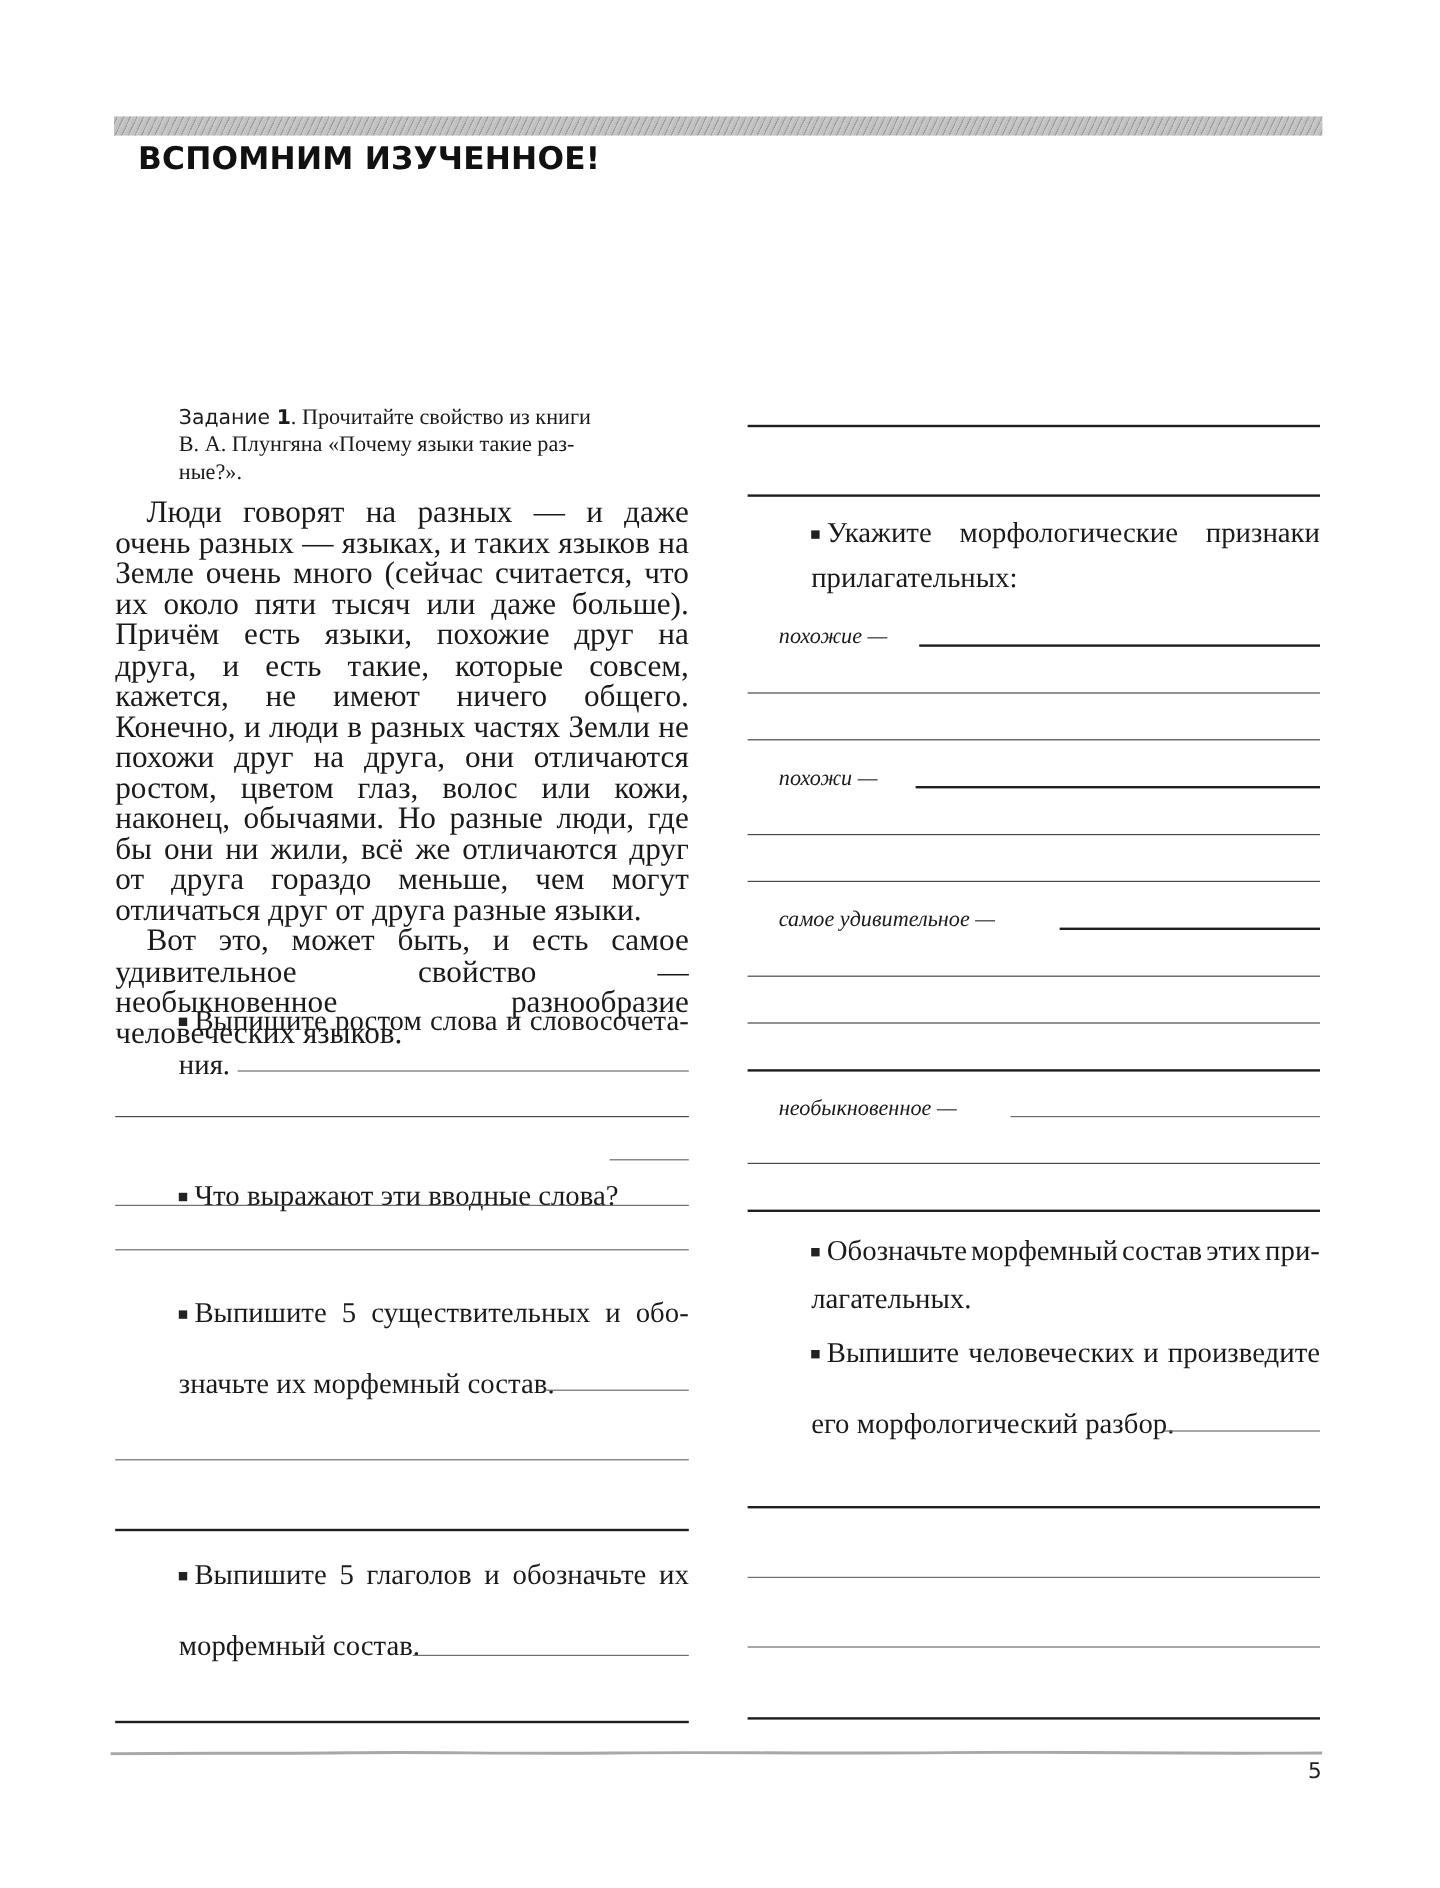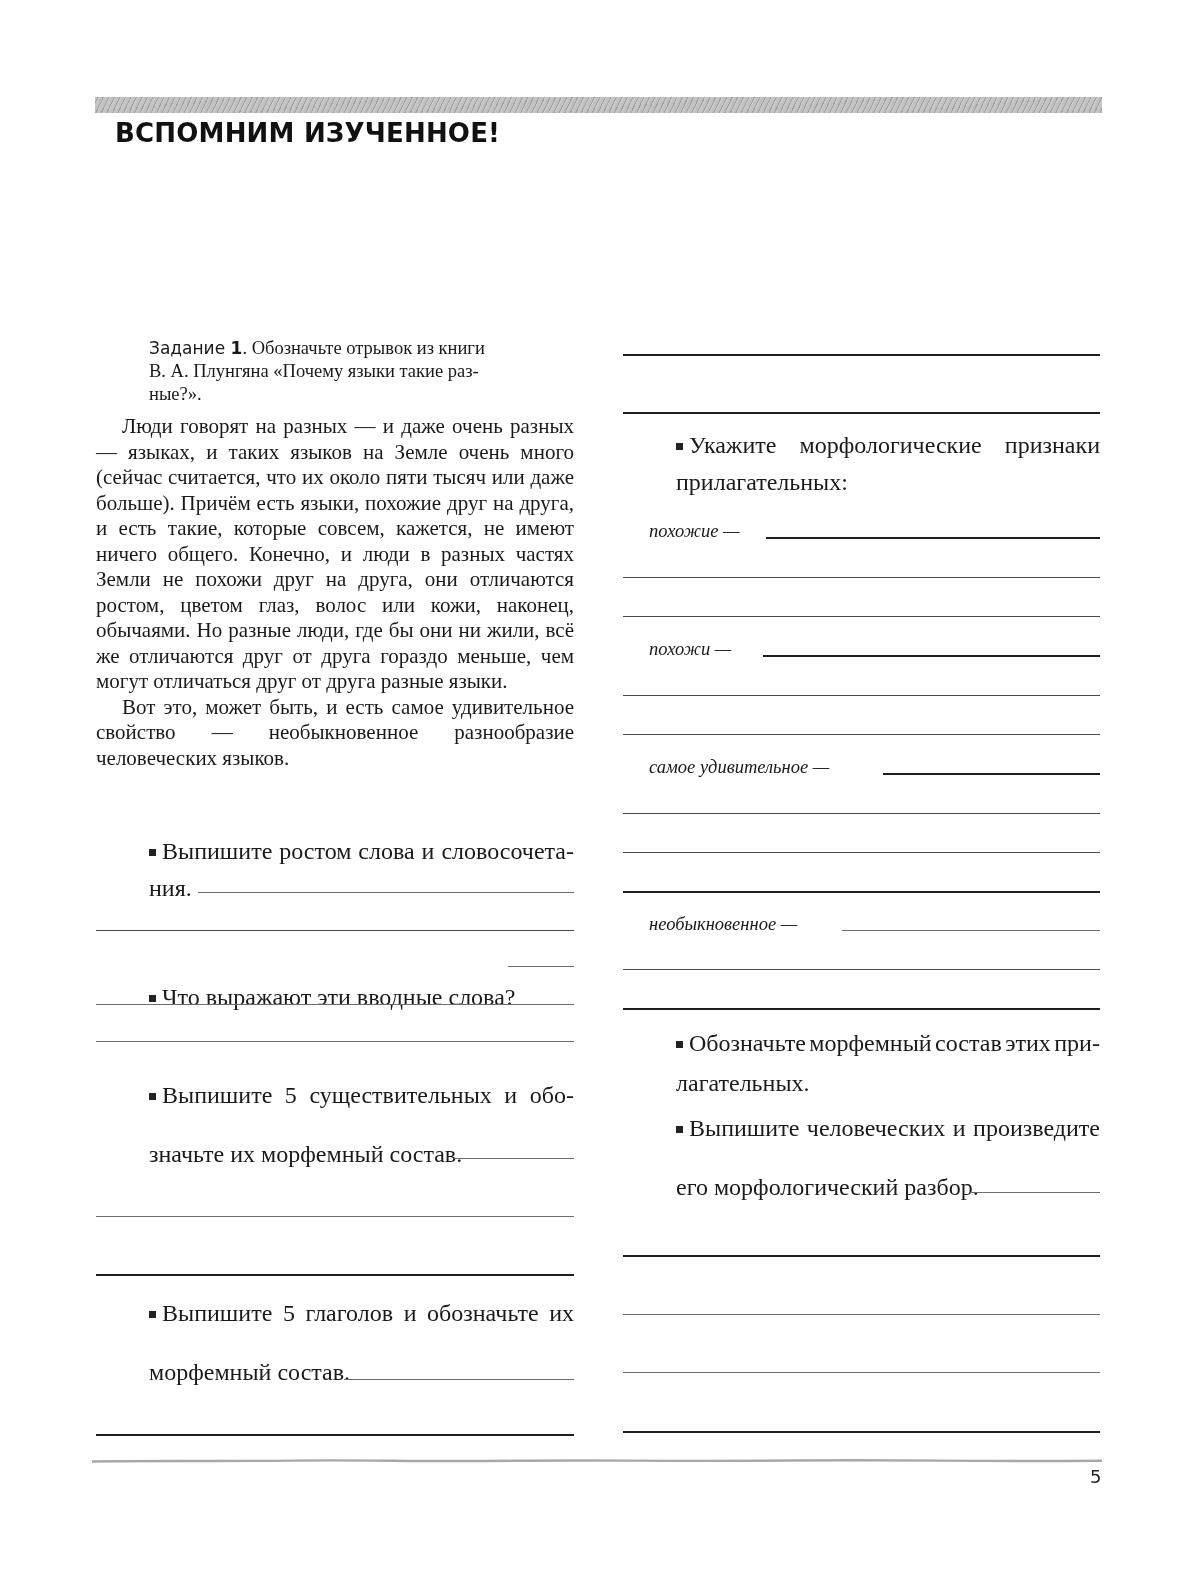--- a/index.html
+++ b/index.html
@@ -10,21 +10,21 @@
   
   .stripe { left: 95px; top: 97px; width: 1007px; height: 16px;
     background:
       repeating-linear-gradient(115deg, #bdbdbd 0 2px, #9d9d9d 2px 3px, #c4c4c4 3px 5px);
     opacity: 0.95; }
   .page-title { left: 95px; top: 118px; font-family: "DejaVu Sans", "Liberation Sans", sans-serif;
     font-weight: 700; font-size: 26px; letter-spacing: 0.2px; color: #111; white-space: nowrap; margin-left: 20px; }
 
   
   .serif { font-family: "Liberation Serif", "DejaVu Serif", serif; }
-  .para { font-size: 21px; line-height: 25.5px; text-align: justify; }
+  .para { font-size: 26px; line-height: 25.5px; text-align: justify; }
   .task-head { left: 149px; top: 337px; width: 425px; font-size: 18.5px; line-height: 23px; text-align: justify; }
   .task-label { font-family: "DejaVu Sans", "Liberation Sans", sans-serif; font-size: 17px; }
   .task-label b { font-weight: 700; }
   .passage { left: 96px; top: 414px; width: 478px; }
   .indent { text-indent: 26px; }
   .q { font-size: 24px; line-height: 22px; white-space: nowrap; }
   .q .bullet { display: inline-block; width: 7px; height: 7px; background: #222; margin-right: 6px; vertical-align: 3px; }
   .justify-line { display: flex; justify-content: space-between; }
   .label-it { font-style: italic; font-size: 18.5px; white-space: nowrap; text-align: center; }
 
@@ -36,21 +36,21 @@
   .footer-rule { left: 92px; top: 1459px; width: 1010px; height: 4px; }
   .page-num { left: 1090px; top: 1466px; font-family: "DejaVu Sans", "Liberation Sans", sans-serif; font-size: 18px; color: #222; }
 </style>
 </head>
 <body>
 
 <div class="abs stripe"></div>
 <div class="abs page-title">ВСПОМНИМ ИЗУЧЕННОЕ!</div>
 
 <div class="abs task-head serif">
-  <span class="task-label"><span>Задание</span> <b>1</b></span><span>. Обозначьте отрывок из книги</span><br>
+  <span class="task-label"><span>Задание</span> <b>1</b></span><span>. Прочитайте свойство из книги</span><br>
   <span>В. А. Плунгяна «Почему языки такие раз-</span><br>
   <span>ные?».</span>
 </div>
 
 <div class="abs passage serif">
   <p class="para indent" style="margin:0;">Люди говорят на разных — и даже очень разных — языках, и таких языков на Земле очень много (сейчас считается, что их около пяти тысяч или даже больше). Причём есть языки, похожие друг на друга, и есть такие, которые совсем, кажется, не имеют ничего общего. Конечно, и люди в разных частях Земли не похожи друг на друга, они отличаются ростом, цветом глаз, волос или кожи, наконец, обычаями. Но разные люди, где бы они ни жили, всё же отличаются друг от друга гораздо меньше, чем могут отличаться друг от друга разные языки.</p>
   <p class="para indent" style="margin:0;">Вот это, может быть, и есть самое удивительное свойство — необыкновенное разнообразие человеческих языков.</p>
 </div>
 
 <div class="abs q serif justify-line" style="left:149px; top:840px; width:425px;">

